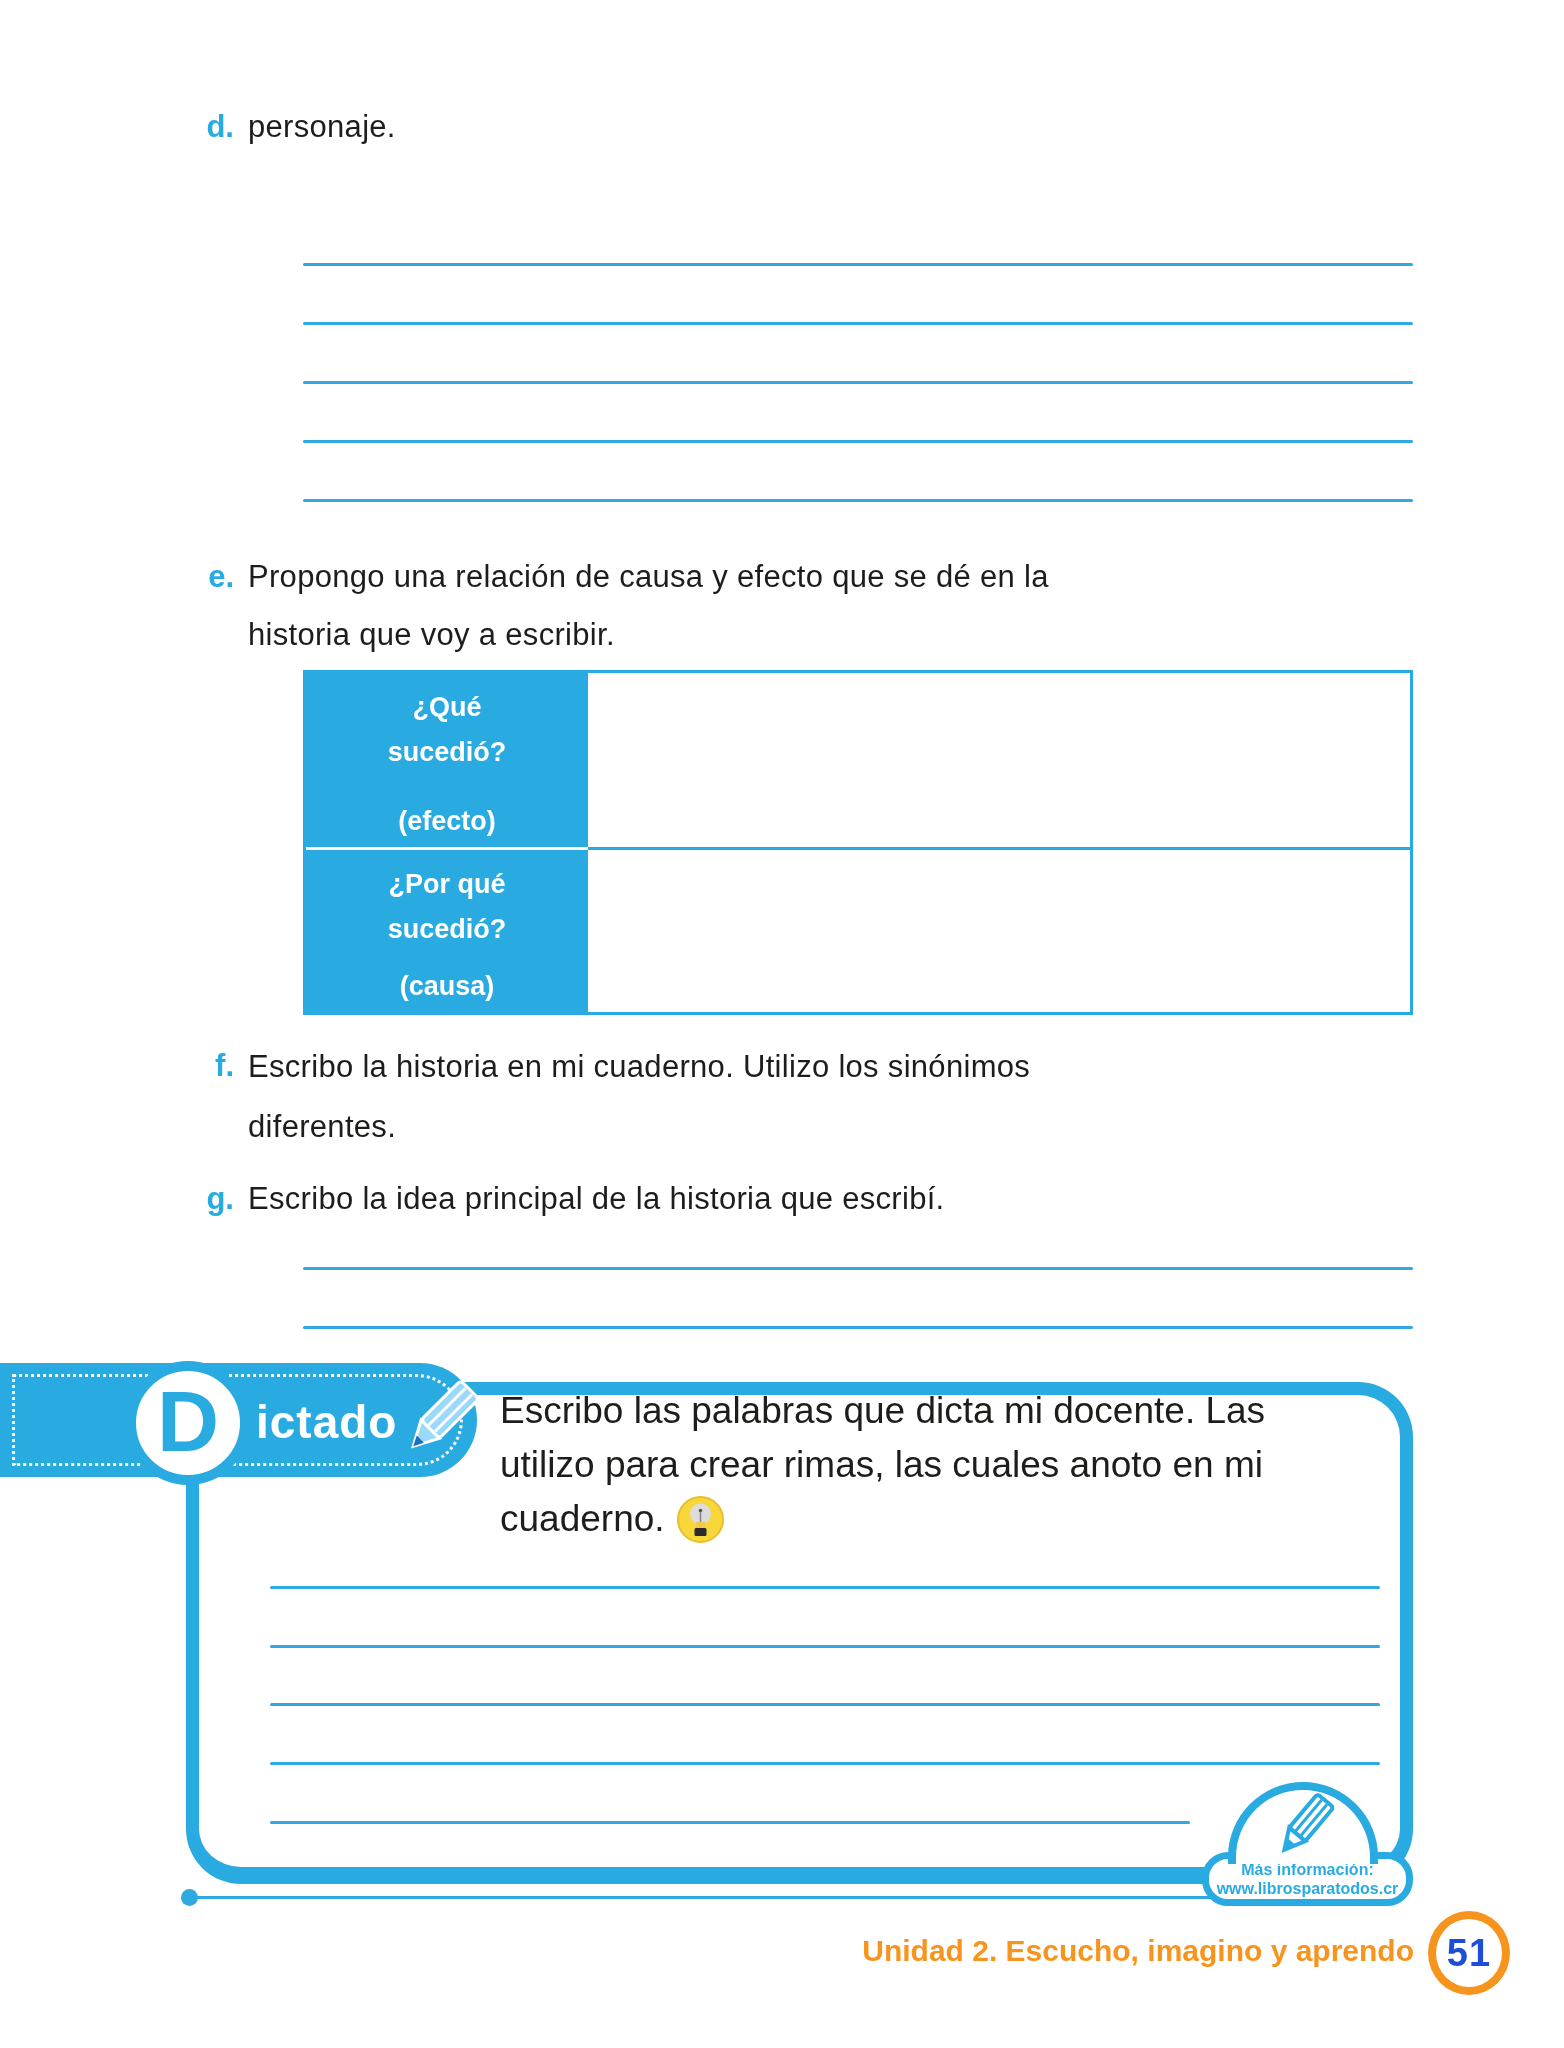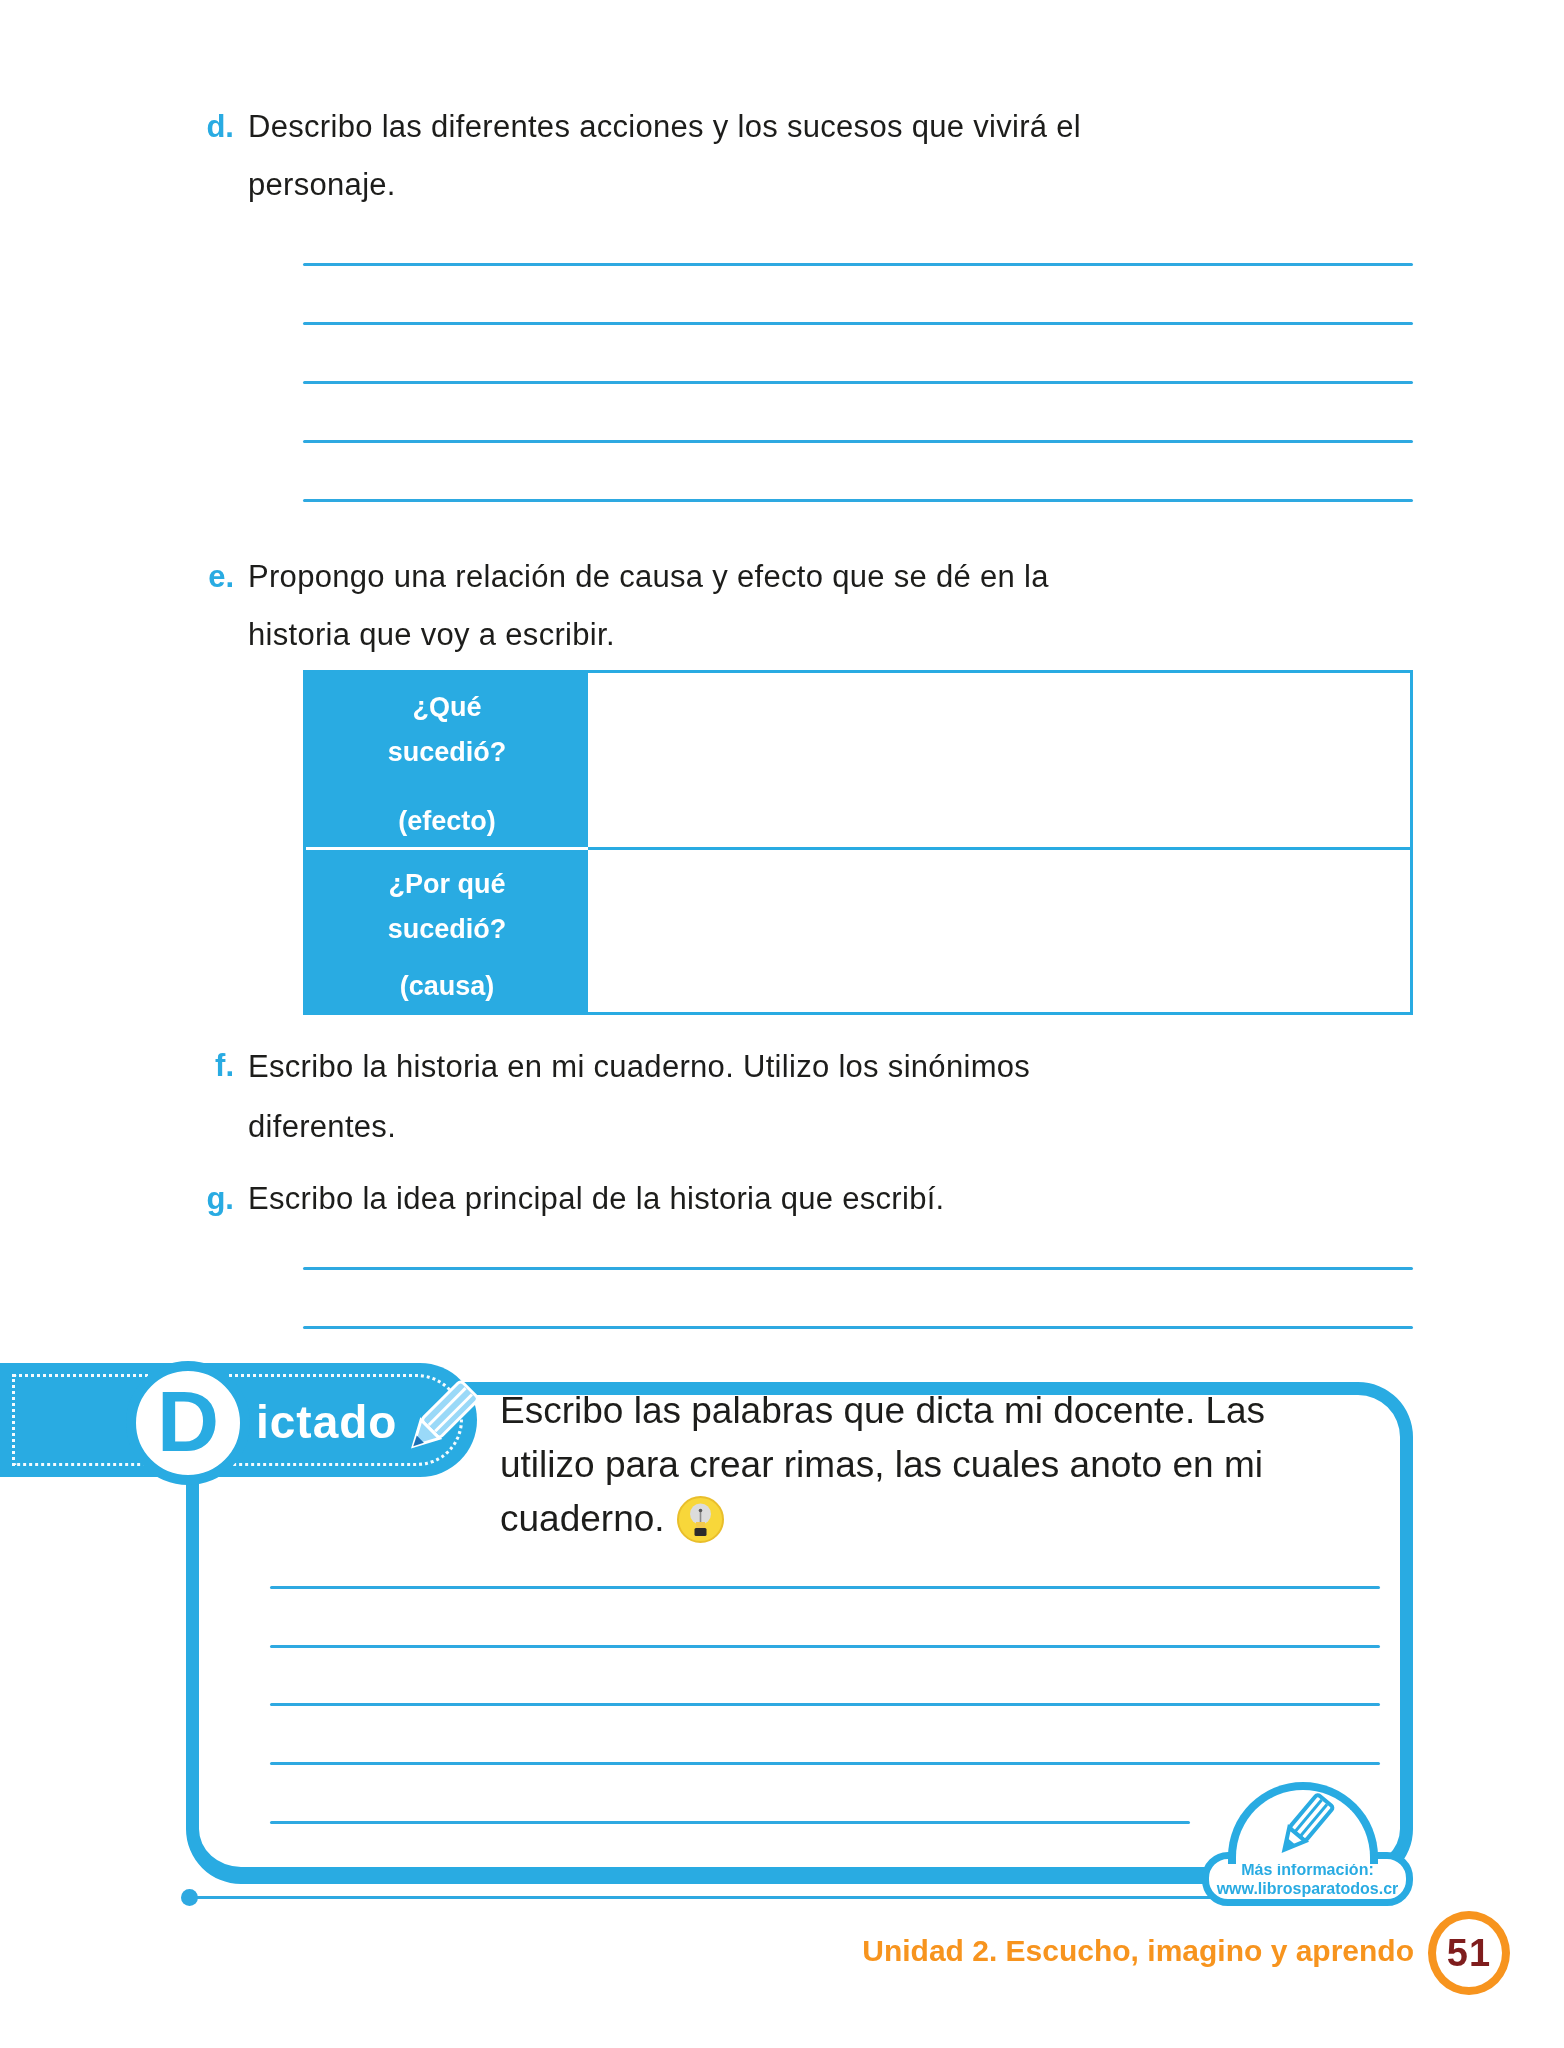--- a/index.html
+++ b/index.html
@@ -81,30 +81,29 @@
   
   .footer-label{
     position:absolute; left:700px; top:1932px; width:714px; text-align:right;
     color:#F7941E; font-weight:bold; font-size:30px; line-height:38px; white-space:nowrap;
   }
   .page-circle{
     position:absolute; left:1428px; top:1911px; width:82px; height:84px;
     box-sizing:border-box; border:8px solid #F7941E; border-radius:50%; background:#fff;
     display:flex; align-items:center; justify-content:center;
   }
-  .page-number{color:#7f1d1d; font-weight:bold; font-size:38px; letter-spacing:1px;}
+  .page-number{color:#1d4ed8; font-weight:bold; font-size:38px; letter-spacing:1px;}
 </style>
 </head>
 <body>
 
 <div class="page">
 
   <div class="marker" style="left:190px; top:98px;">d.</div>
   <div class="item-text" style="left:248px; top:98px;">
-    <div>Describo las diferentes acciones y los sucesos que vivirá el</div>
     <div>personaje.</div>
   </div>
   <div class="wline" style="left:303px; top:263px; width:1110px;"></div>
   <div class="wline" style="left:303px; top:322px; width:1110px;"></div>
   <div class="wline" style="left:303px; top:381px; width:1110px;"></div>
   <div class="wline" style="left:303px; top:440px; width:1110px;"></div>
   <div class="wline" style="left:303px; top:499px; width:1110px;"></div>
 
   <div class="marker" style="left:190px; top:548px;">e.</div>
   <div class="item-text" style="left:248px; top:548px;">

